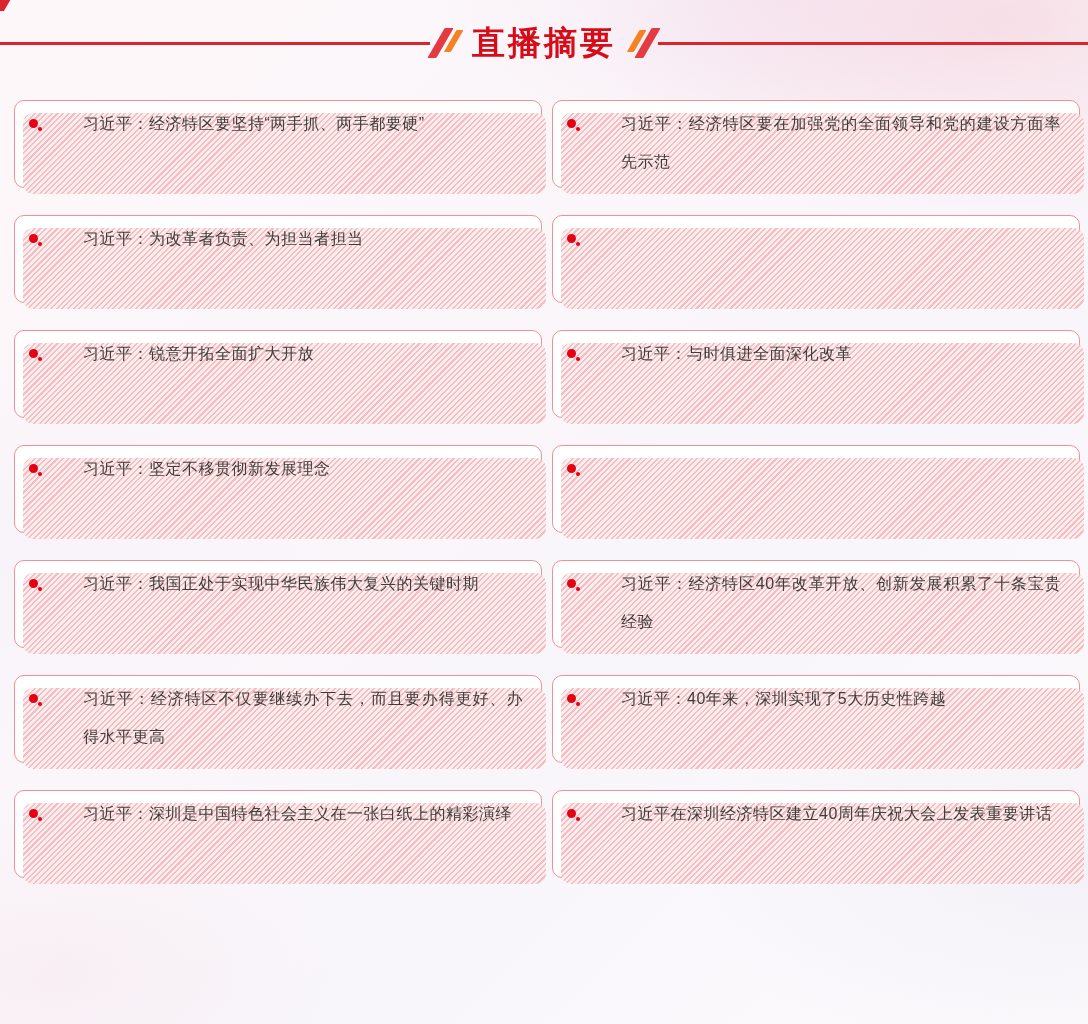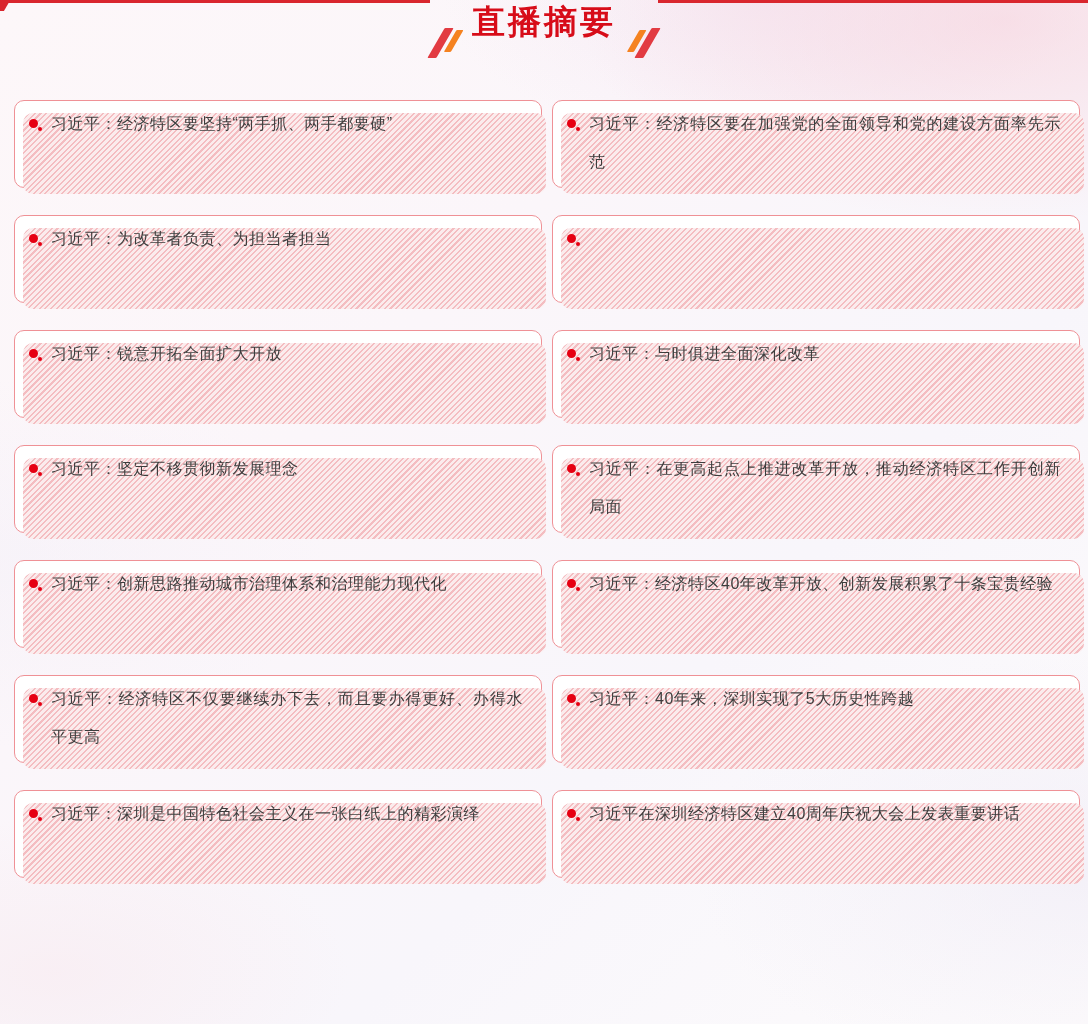--- a/index.html
+++ b/index.html
@@ -11,21 +11,21 @@
       radial-gradient(45% 22% at 70% 0%, rgba(240,222,238,.45), rgba(240,222,238,0) 65%),
       radial-gradient(60% 35% at 100% 85%, rgba(235,231,244,.5), rgba(235,231,244,0) 60%),
       radial-gradient(50% 30% at 0% 55%, rgba(241,238,248,.4), rgba(241,238,248,0) 60%),
       radial-gradient(45% 25% at 5% 95%, rgba(247,230,236,.45), rgba(247,230,236,0) 60%),
       linear-gradient(135deg,#fdf7f9 0%,#fbf6fa 35%,#f8f6fb 65%,#fdfbfc 100%);
   }
   .page{position:relative;width:100%;height:100%;}
 
   
   header{
-    position:relative;height:86px;display:flex;
+    position:relative;height:86px;display:flex;align-items:center;
   }
   .corner-mark{
     position:absolute;top:-3px;left:-4px;width:12px;height:14px;
     background:#d9262e;transform:skewX(-30deg);
   }
   .hline{flex:1 1 0;height:3px;background:#d9262e;}
   .slash-group{display:inline-flex;align-items:center;margin:0 6px;}
   .slash{display:inline-block;transform:skewX(-30deg);border-radius:1px;}
   .slash.red{width:9px;height:30px;background:#e23b42;}
   .slash.orange{width:7px;height:22px;background:#f58220;transform:skewX(-30deg) translateY(-2px);}
@@ -39,20 +39,21 @@
   .grid{
     display:grid;grid-template-columns:1fr 1fr;
     column-gap:10px;row-gap:27px;
     padding:14px 8px 0 14px;
   }
   .card{
     position:relative;z-index:0;height:88px;box-sizing:border-box;
     background:#ffffff;border:1.5px solid #ef9196;border-radius:10px;
     padding:4px 18px 0 14px;display:flex;align-items:flex-start;
     cursor:pointer;
+    gap:32px;
   }
   .card::before{ 
     content:"";position:absolute;z-index:-1;
     left:8px;right:-5px;top:12px;bottom:-7px;border-radius:10px;
     background:repeating-linear-gradient(135deg,#f4bdc1 0 1.5px,#fbeced 1.5px 4px);
   }
   .bullet{position:relative;flex:0 0 auto;width:15px;height:15px;margin:14px 7px 0 0;}
   .bullet .b1{position:absolute;left:0;top:0;width:9px;height:9px;border-radius:50%;background:#e60012;}
   .bullet .b2{position:absolute;left:9px;top:8px;width:4px;height:4px;border-radius:50%;background:#e60012;}
   .card-text{
@@ -136,29 +137,28 @@
           <i class="b2"></i>
     </span>
     <span class="card-text">习近平：坚定不移贯彻新发展理念</span>
   </div>
 
   <div class="card">
     <span class="bullet">
       <i class="b1"></i>
           <i class="b2"></i>
     </span>
-    <span class="card-text">习近平：在更高起点上推进改革开放，推动经济特区工作开创新局面</span>
-  </div>
-
-  <div class="card">
-    <span class="bullet">
-      <i class="b1"></i>
-          <i class="b2"></i>
-    </span>
-    <span class="card-text">习近平：创新思路推动城市治理体系和治理能力现代化</span>
+  </div>
+
+  <div class="card">
+    <span class="bullet">
+      <i class="b1"></i>
+          <i class="b2"></i>
+    </span>
+    <span class="card-text">习近平：我国正处于实现中华民族伟大复兴的关键时期</span>
   </div>
 
   <div class="card">
     <span class="bullet">
       <i class="b1"></i>
           <i class="b2"></i>
     </span>
     <span class="card-text">习近平：经济特区40年改革开放、创新发展积累了十条宝贵经验</span>
   </div>
 

